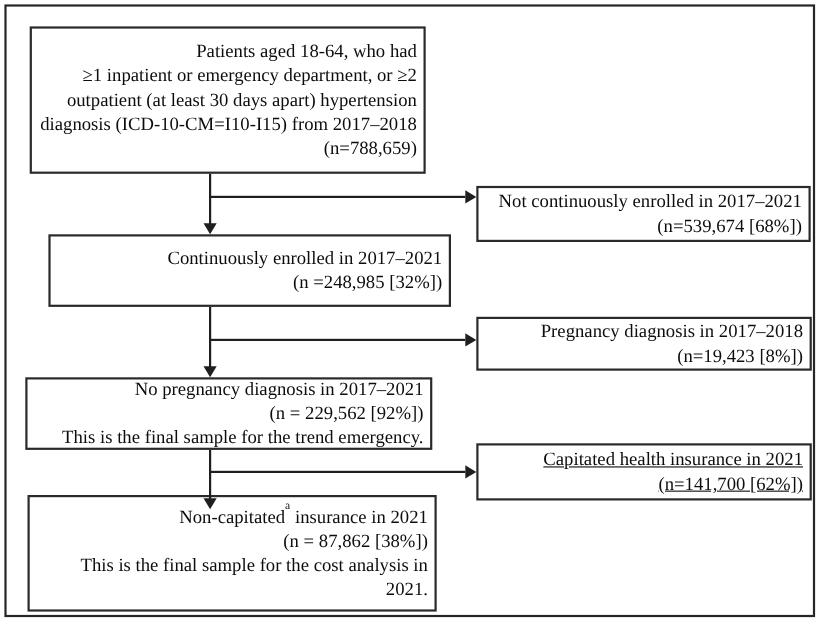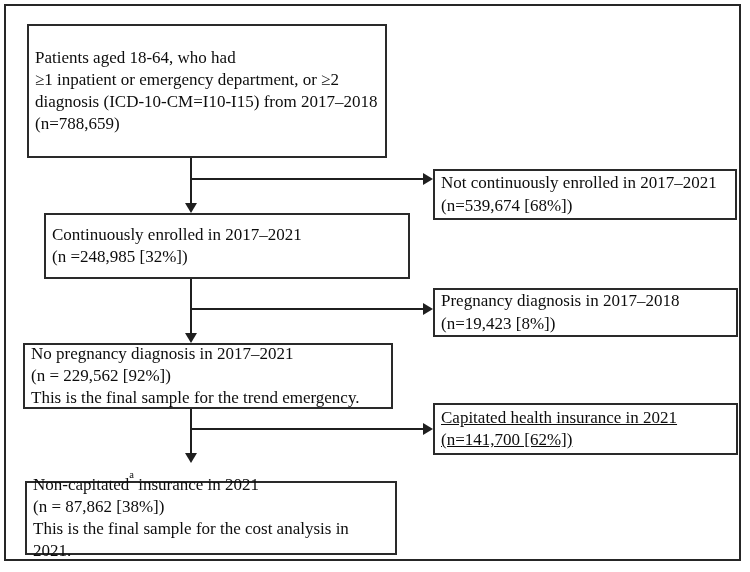--- a/index.html
+++ b/index.html
@@ -15,30 +15,30 @@
     position:absolute;
     left:4px;top:4px;width:733px;height:553px;
     border:2px solid #262626;
     background:#ffffff;
   }
   .box{
     position:absolute;
     border:2px solid #2a2a2a;
     background:#ffffff;
     display:flex;flex-direction:column;
-    justify-content:center;align-items:flex-start;
+    justify-content:center;align-items:flex-end;
     text-align:center;
     font-size:17px;line-height:1.3;
     box-sizing:border-box;
     padding:1px 6px;
   }
   .box-eligible   {left:21px;  top:18px;  width:360px; height:134px;}
   .box-enrolled   {left:38px;  top:207px; width:366px; height:66px;}
   .box-nopreg     {left:17px;  top:337px; width:370px; height:66px;}
-  .box-noncap     {left:19px;  top:475px; width:372px; height:74px;}
+  .box-noncap     {left:19px;  top:444px; width:372px; height:106px;}
   .box-excl-0     {left:427px; top:163px; width:304px; height:51px;}
   .box-excl-1     {left:427px; top:282px; width:305px; height:49px;}
   .box-excl-2     {left:427px; top:397px; width:305px; height:52px;text-decoration:underline;}
 
   .line{position:absolute;background:#1f1f1f;}
   .vline{width:2px;}
   .hline{height:2px;}
   .v1{left:184px;top:152px;height:46px;}
   .h1{left:185px;top:172px;width:232px;}
   .v2{left:184px;top:273px;height:55px;}
@@ -68,20 +68,21 @@
 </style>
 </head>
 <body>
 
 <div class="figure">
   <div class="frame">
 
     <div class="box box-eligible">
       <div>Patients aged 18-64,  who had</div>
       <div>≥1 inpatient  or emergency department, or ≥2</div>
+      <div>outpatient (at least 30 days apart) hypertension</div>
       <div>diagnosis (ICD-10-CM=I10-I15) from 2017–2018</div>
       <div>(n=788,659)</div>
     </div>
 
     <div class="box box-enrolled">
       <div>Continuously  enrolled in 2017–2021</div>
       <div>(n =248,985  [32%])</div>
     </div>
 
     <div class="box box-nopreg">

